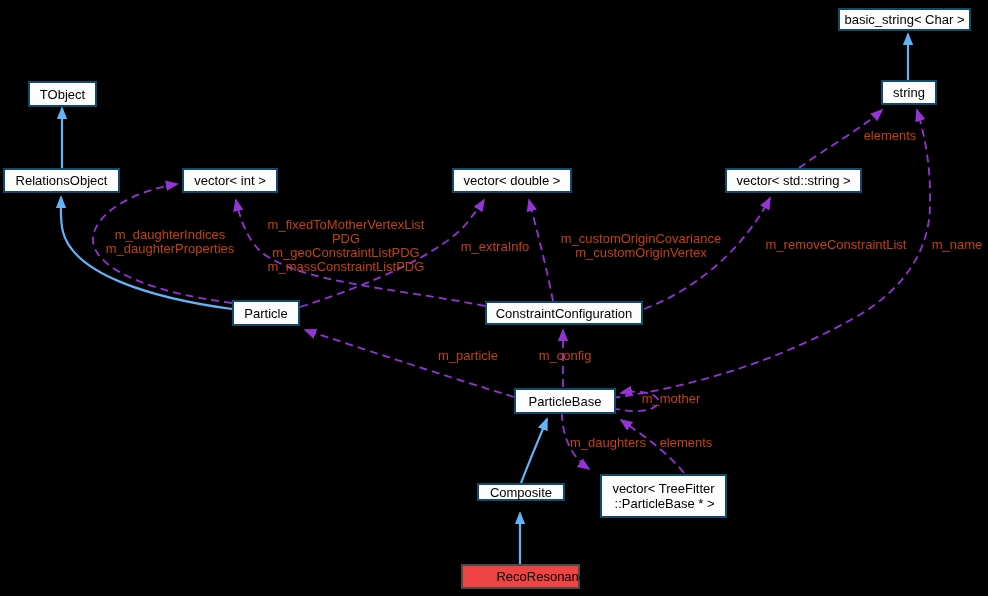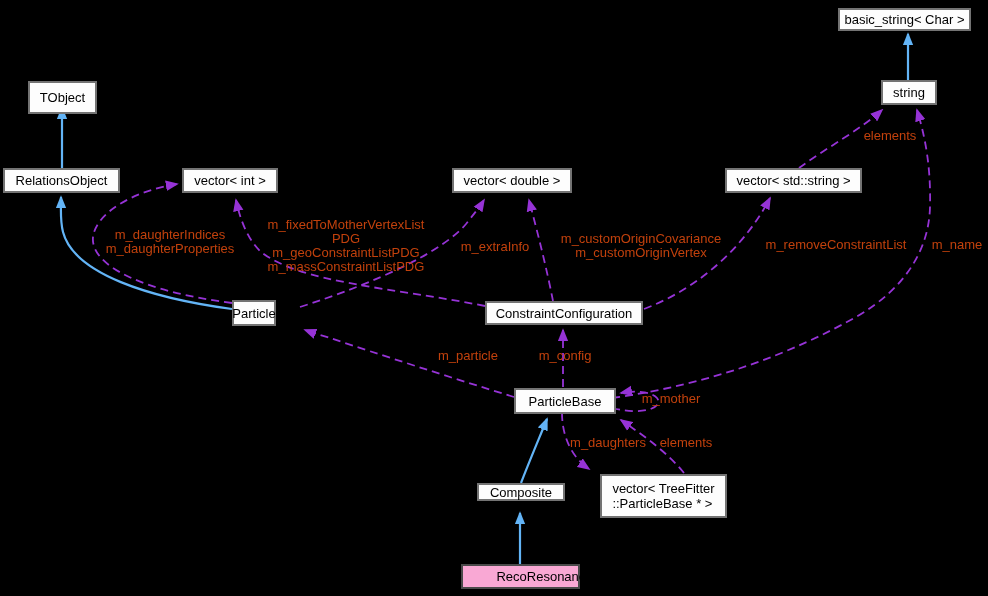--- a/index.html
+++ b/index.html
@@ -3,38 +3,38 @@
 <meta charset="utf-8">
 <style>
   html,body{margin:0;padding:0;background:#000;}
   #canvas{
     position:relative;width:988px;height:596px;background:#000000;
     font-family:"Liberation Sans","DejaVu Sans",sans-serif;overflow:hidden;
   }
   #edges{position:absolute;left:0;top:0;width:988px;height:596px;}
   .node{
     position:absolute;box-sizing:border-box;background:#fdfdfd;
-    border:2px solid #737373;color:#000;font-size:13px;
-    display:flex;align-items:center;justify-content:center;text-align:left;
+    border:2px solid #0c4a6e;color:#000;font-size:13px;
+    display:flex;align-items:center;justify-content:center;text-align:right;
     line-height:15px;white-space:pre-line;cursor:pointer;
   }
-  .node.focus{background:#f9a8d4;border-color:#4a4a4a;padding-left:48px;}
+  .node.focus{background:#ef4444;border-color:#4a4a4a;padding-left:48px;}
   .elabel{
     position:absolute;transform:translateX(-50%);color:#c2410c;font-size:13px;
     line-height:14px;text-align:center;white-space:pre-line;pointer-events:none;
   }
   
-  #n-tobject{left:28px;top:81px;width:69px;height:33px;}
+  #n-tobject{left:28px;top:81px;width:69px;height:26px;}
   #n-relations{left:3px;top:168px;width:117px;height:25px;}
   #n-vint{left:182px;top:168px;width:96px;height:25px;}
   #n-vdouble{left:452px;top:168px;width:120px;height:25px;}
   #n-vstring{left:725px;top:168px;width:137px;height:25px;}
   #n-basicstring{left:838px;top:8px;width:133px;height:23px;}
   #n-string{left:881px;top:80px;width:56px;height:25px;}
-  #n-particle{left:232px;top:300px;width:44px;height:26px;}
+  #n-particle{left:232px;top:300px;width:68px;height:26px;}
   #n-cc{left:485px;top:301px;width:158px;height:24px;}
   #n-pb{left:514px;top:388px;width:102px;height:26px;}
   #n-composite{left:477px;top:483px;width:88px;height:18px;}
   #n-vtf{left:600px;top:474px;width:127px;height:44px;}
   #n-reco{left:461px;top:564px;width:119px;height:25px;}
   
   #l-daughter{left:170px;top:228px;}
   #l-fixed{left:346px;top:218px;}
   #l-extrainfo{left:495px;top:240px;}
   #l-customorigin{left:641px;top:232px;}

